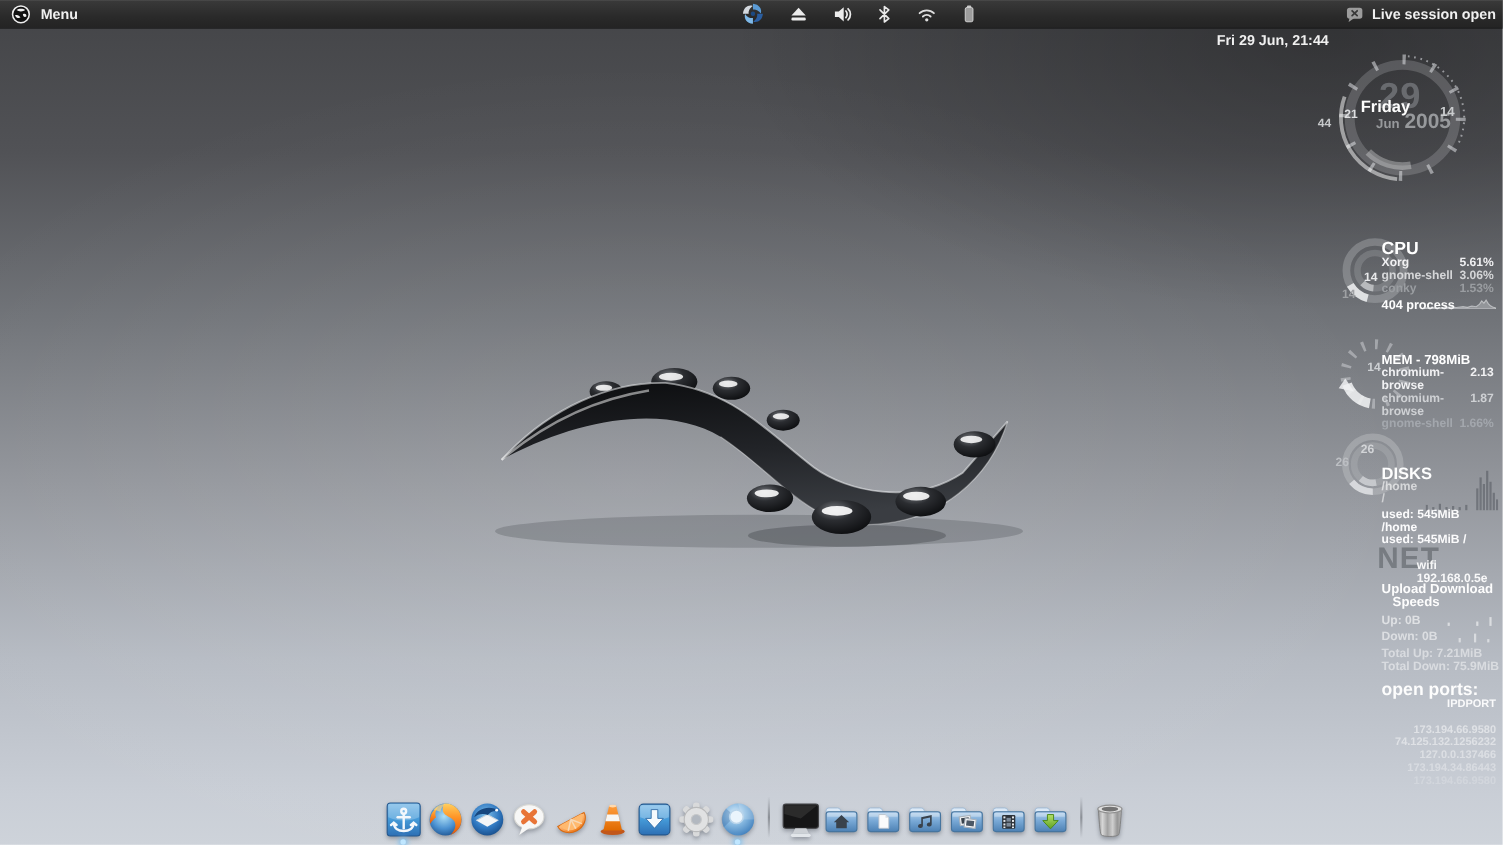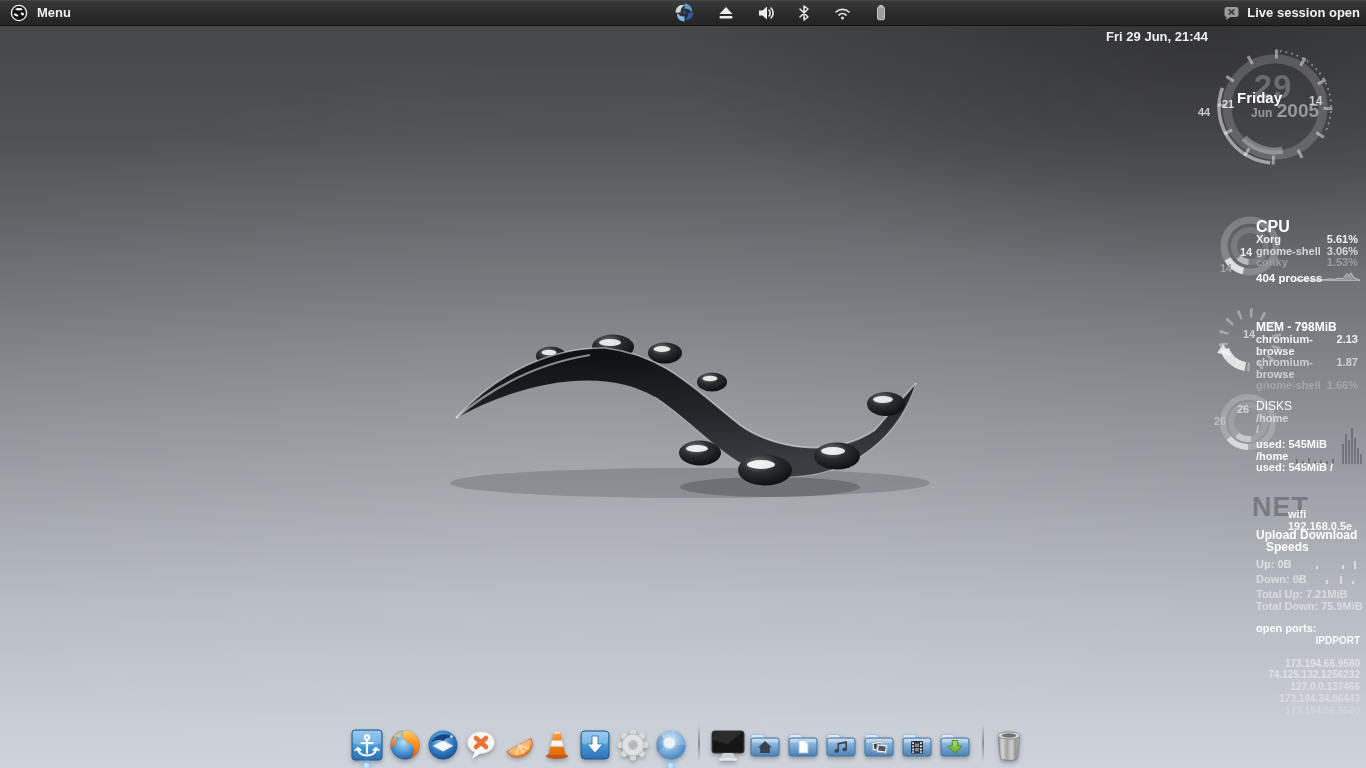--- a/index.html
+++ b/index.html
@@ -212,21 +212,21 @@
   <div>
     <svg class="abs" style="left:1210px;top:388px" width="80" height="72" viewBox="0 0 80 72">
       <circle cx="38" cy="34" r="25" fill="none" stroke="rgba(195,197,201,.40)" stroke-width="6"></circle>
       <circle cx="38" cy="34" r="17" fill="none" stroke="rgba(180,182,186,.35)" stroke-width="6"></circle>
       <path d="M38 59 A25 25 0 0 1 18.8 50.1" fill="none" stroke="rgba(235,236,239,.7)" stroke-width="6"></path>
       <path d="M41 50.7 A17 17 0 0 1 27.1 47" fill="none" stroke="rgba(225,227,230,.6)" stroke-width="6"></path>
     </svg>
     <div class="ck-txt" style="left:1237px;top:403px;font-size:11px;color:#d2d4d7;">26</div>
     <div class="ck-txt" style="left:1214px;top:415px;font-size:11px;color:#bcbfc3;">26</div>
     <div class="abs" style="left:1256px;top:400px;width:104px;">
-      <div style="font-size:12px;font-weight:normal;color:#fdfdfd;line-height:13px;">DISKS</div>
+      <div style="font-size:15px;font-weight:bold;color:#fdfdfd;line-height:13px;margin-top:24px;">DISKS</div>
       <div style="font-size:11px;font-weight:bold;color:rgba(255,255,255,.62);line-height:10.5px;">/home</div>
       <div style="font-size:11px;font-weight:bold;color:rgba(255,255,255,.55);line-height:10.5px;">/</div>
       <div style="height:5px;"></div>
       <div style="font-size:11px;font-weight:bold;color:#fbfbfc;line-height:11.5px;">used: 545MiB /home</div>
       <div style="font-size:11px;font-weight:bold;color:#fbfbfc;line-height:11.5px;">used: 545MiB /</div>
     </div>
     <svg class="abs" style="left:1296px;top:424px" width="66" height="40" viewBox="0 0 66 40">
       <g fill="rgba(75,80,88,.5)">
         <rect x="0" y="35" width="2" height="5"></rect>
           <rect x="6" y="37" width="2" height="3"></rect>
@@ -264,21 +264,21 @@
       <g fill="rgba(255,255,255,.5)">
           <rect x="28" y="7" width="2" height="4"></rect>
           <rect x="42" y="3" width="2" height="8"></rect>
           <rect x="54" y="8" width="2" height="3"></rect>
         </g>
     </svg>
     <div class="ck-txt" style="left:1256px;top:588px;font-size:11px;color:rgba(255,255,255,.48);">Total Up: 7.21MiB</div>
     <div class="ck-txt" style="left:1256px;top:600px;font-size:11px;color:rgba(255,255,255,.48);">Total Down: 75.9MiB</div>
 
     <div class="abs" style="left:1256px;top:622px;width:104px;">
-      <div style="font-size:11px;font-weight:bold;color:#fdfdfd;line-height:12px;">open ports:</div>
+      <div style="font-size:16px;font-weight:bold;color:#fdfdfd;line-height:12px;">open ports:</div>
       <div class="ports-row" style="color:#fafafb;margin-top:1px;">
         <span style="padding-left:6px;">IP</span>
         <span>DPORT</span>
       </div>
       <div style="height:11px;"></div>
       <div class="ports-row" style="opacity:.9;">
         <span>173.194.66.95</span>
         <span>80</span>
       </div>
       <div class="ports-row" style="opacity:.85;">

